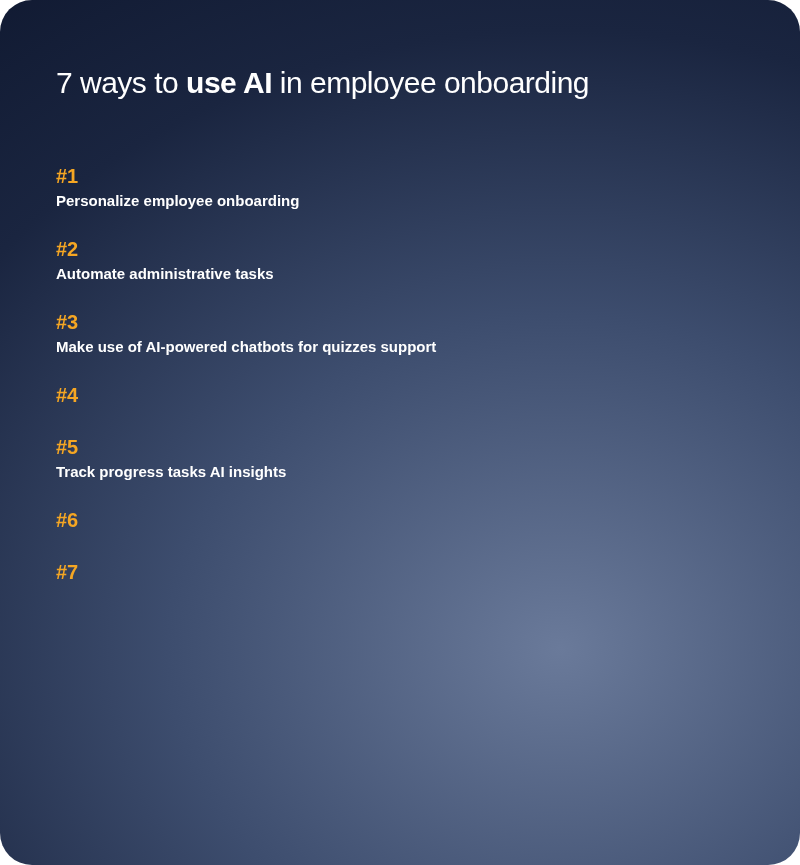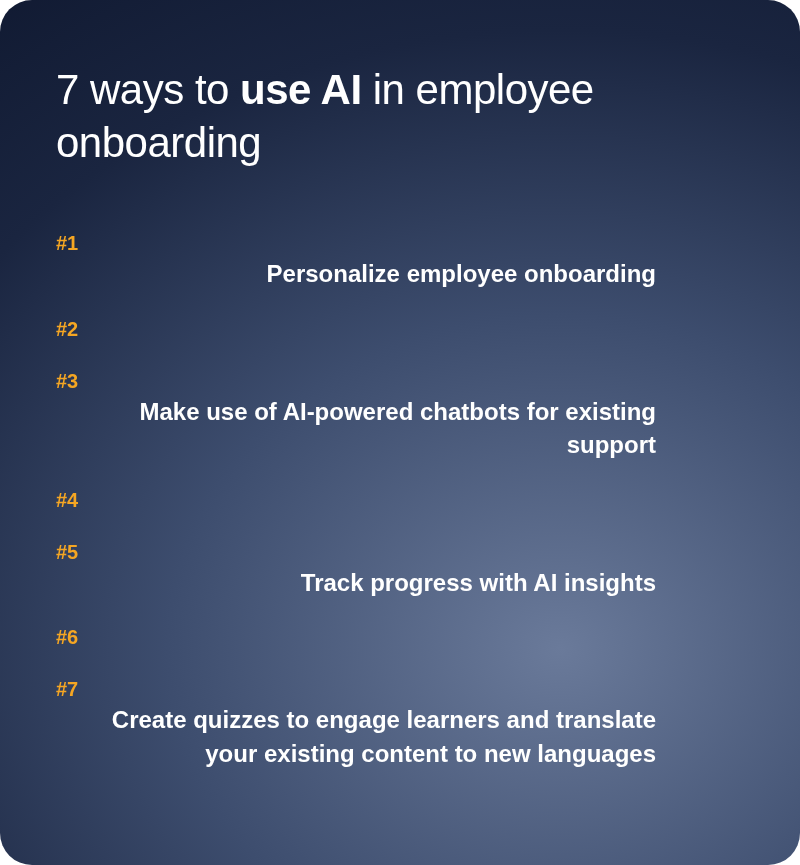--- a/index.html
+++ b/index.html
@@ -16,21 +16,21 @@
   .card {
     width: 800px;
     height: 865px;
     border-radius: 32px;
     background: radial-gradient(ellipse 140% 110% at 70% 75%, #6a7a9a 0%, #3d4d6e 35%, #1a2540 65%, #0a1228 100%);
     padding: 64px 56px;
     color: #ffffff;
     overflow: hidden;
   }
   .title {
-    font-size: 42px;
+    font-size: 30px;
     font-weight: 400;
     line-height: 1.25;
     letter-spacing: -0.5px;
     margin-bottom: 60px;
   }
   .title .bold {
     font-weight: 700;
   }
   .list {
     display: flex;
@@ -42,53 +42,52 @@
   }
   .item-num {
     color: #f5a623;
     font-weight: 700;
     font-size: 20px;
     line-height: 1.4;
   }
   .item-text {
     color: #ffffff;
     font-weight: 600;
-    font-size: 24px;
+    font-size: 15px;
     line-height: 1.4;
-    text-align: right;
   }
 </style>
 </head>
 <body>
 
 <div class="card">
   <h1 class="title">
     <span>7 ways to </span><span class="bold">use AI</span><span> in employee onboarding</span>
   </h1>
 
   <div class="list">
     <div class="item">
       <div class="item-num">#1</div>
       <div class="item-text">Personalize employee onboarding</div>
     </div>
     <div class="item">
       <div class="item-num">#2</div>
+      <div class="item-text">Automate administrative tasks</div>
     </div>
     <div class="item">
       <div class="item-num">#3</div>
-      <div class="item-text">Make use of AI-powered chatbots for existing support</div>
+      <div class="item-text">Make use of AI-powered chatbots for quizzes support</div>
     </div>
     <div class="item">
       <div class="item-num">#4</div>
     </div>
     <div class="item">
       <div class="item-num">#5</div>
-      <div class="item-text">Track progress with AI insights</div>
+      <div class="item-text">Track progress tasks AI insights</div>
     </div>
     <div class="item">
       <div class="item-num">#6</div>
     </div>
     <div class="item">
       <div class="item-num">#7</div>
-      <div class="item-text">Create quizzes to engage learners and translate your existing content to new languages</div>
     </div>
   </div>
 </div>
 
 </body></html>

